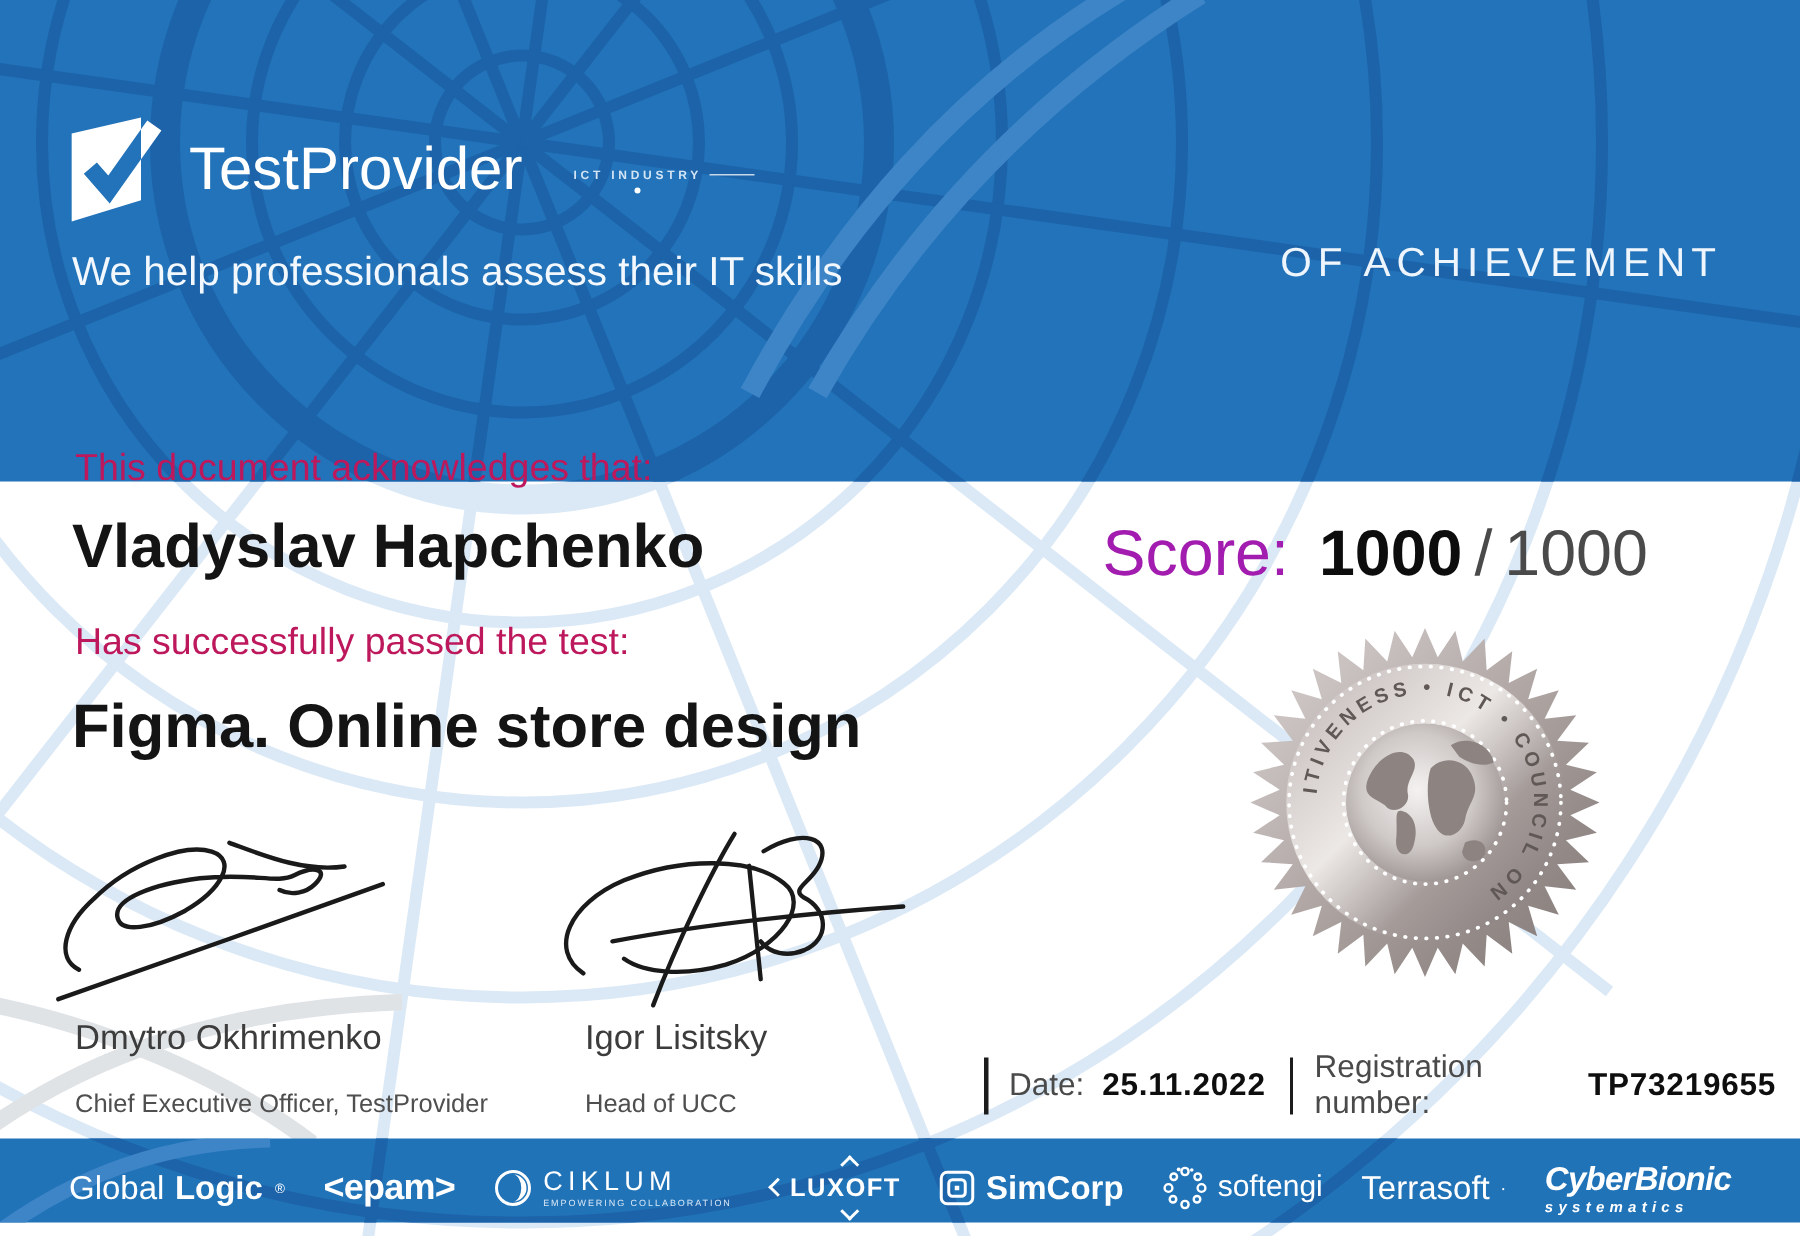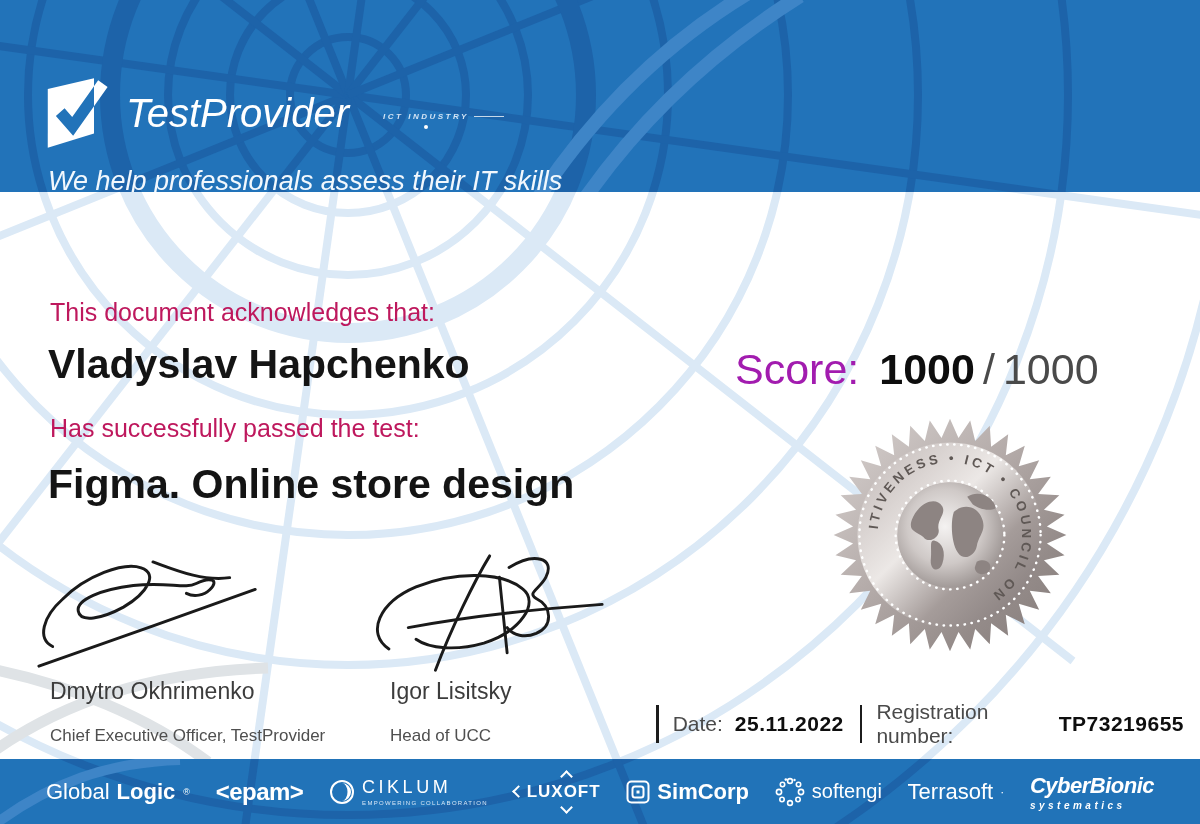--- a/index.html
+++ b/index.html
@@ -7,25 +7,25 @@
     position:relative; width:1200px; height:824px; overflow:hidden;
     background:#ffffff; font-family:"Liberation Sans", sans-serif;
     -webkit-font-smoothing:antialiased;
   }
   .pat { position:absolute; left:0; width:1200px; height:824px; pointer-events:none; }
   .pat-light { top:0; color:#dbe9f6; }
   .pat-band  { top:0; color:#1d63a9; }
   .pat-foot  { top:-759px; color:#1d63a9; }
 
   .band-top {
-    position:absolute; left:0; top:0; width:1200px; height:192px;
-    background:#2273b9; overflow:hidden;font-style:italic;
+    position:absolute; left:0; top:0; width:1200px; height:321px;
+    background:#2273b9; overflow:hidden;
   }
   .band-bottom {
-    position:absolute; left:0; top:759px; width:1200px; height:66px;
+    position:absolute; left:0; top:759px; width:1200px; height:56px;
     background:#2173b8; overflow:hidden;
   }
 
   
   .brand-row { position:absolute; left:46px; top:70px; display:flex; align-items:center; }
   .brand-flag { width:64px; height:86px; }
   .brand-name { margin-left:16px; font-size:40px; font-weight:400; color:#fff; letter-spacing:0; }
   .ucc { position:relative; margin-left:34px; margin-top:4px; color:#fff; }
   .ucc-name { font-size:36px; font-weight:800; letter-spacing:-1px; line-height:1; }
   .ucc-dot { position:absolute; left:39px; top:14px; width:7px; height:7px; border-radius:50%; background:#2273b9; outline:3px solid transparent; }
@@ -157,20 +157,21 @@
       <div class="ucc">
         <span class="ucc-dot"></span>
         <div class="ucc-sub">
           <span>ICT INDUSTRY</span>
           <span class="rule"></span>
         </div>
       </div>
     </div>
 
     <div class="tagline">We help professionals assess their IT skills</div>
+    <div class="cert-sub">OF ACHIEVEMENT</div>
   </div>
 
   <div class="ack-label">This document acknowledges that:</div>
   <div class="recipient">Vladyslav Hapchenko</div>
   <div class="passed-label">Has successfully passed the test:</div>
   <div class="test-name">Figma. Online store design</div>
 
   <div class="score-row">
     <span class="score-label">Score:</span>
     <span class="score-value">1000</span>

